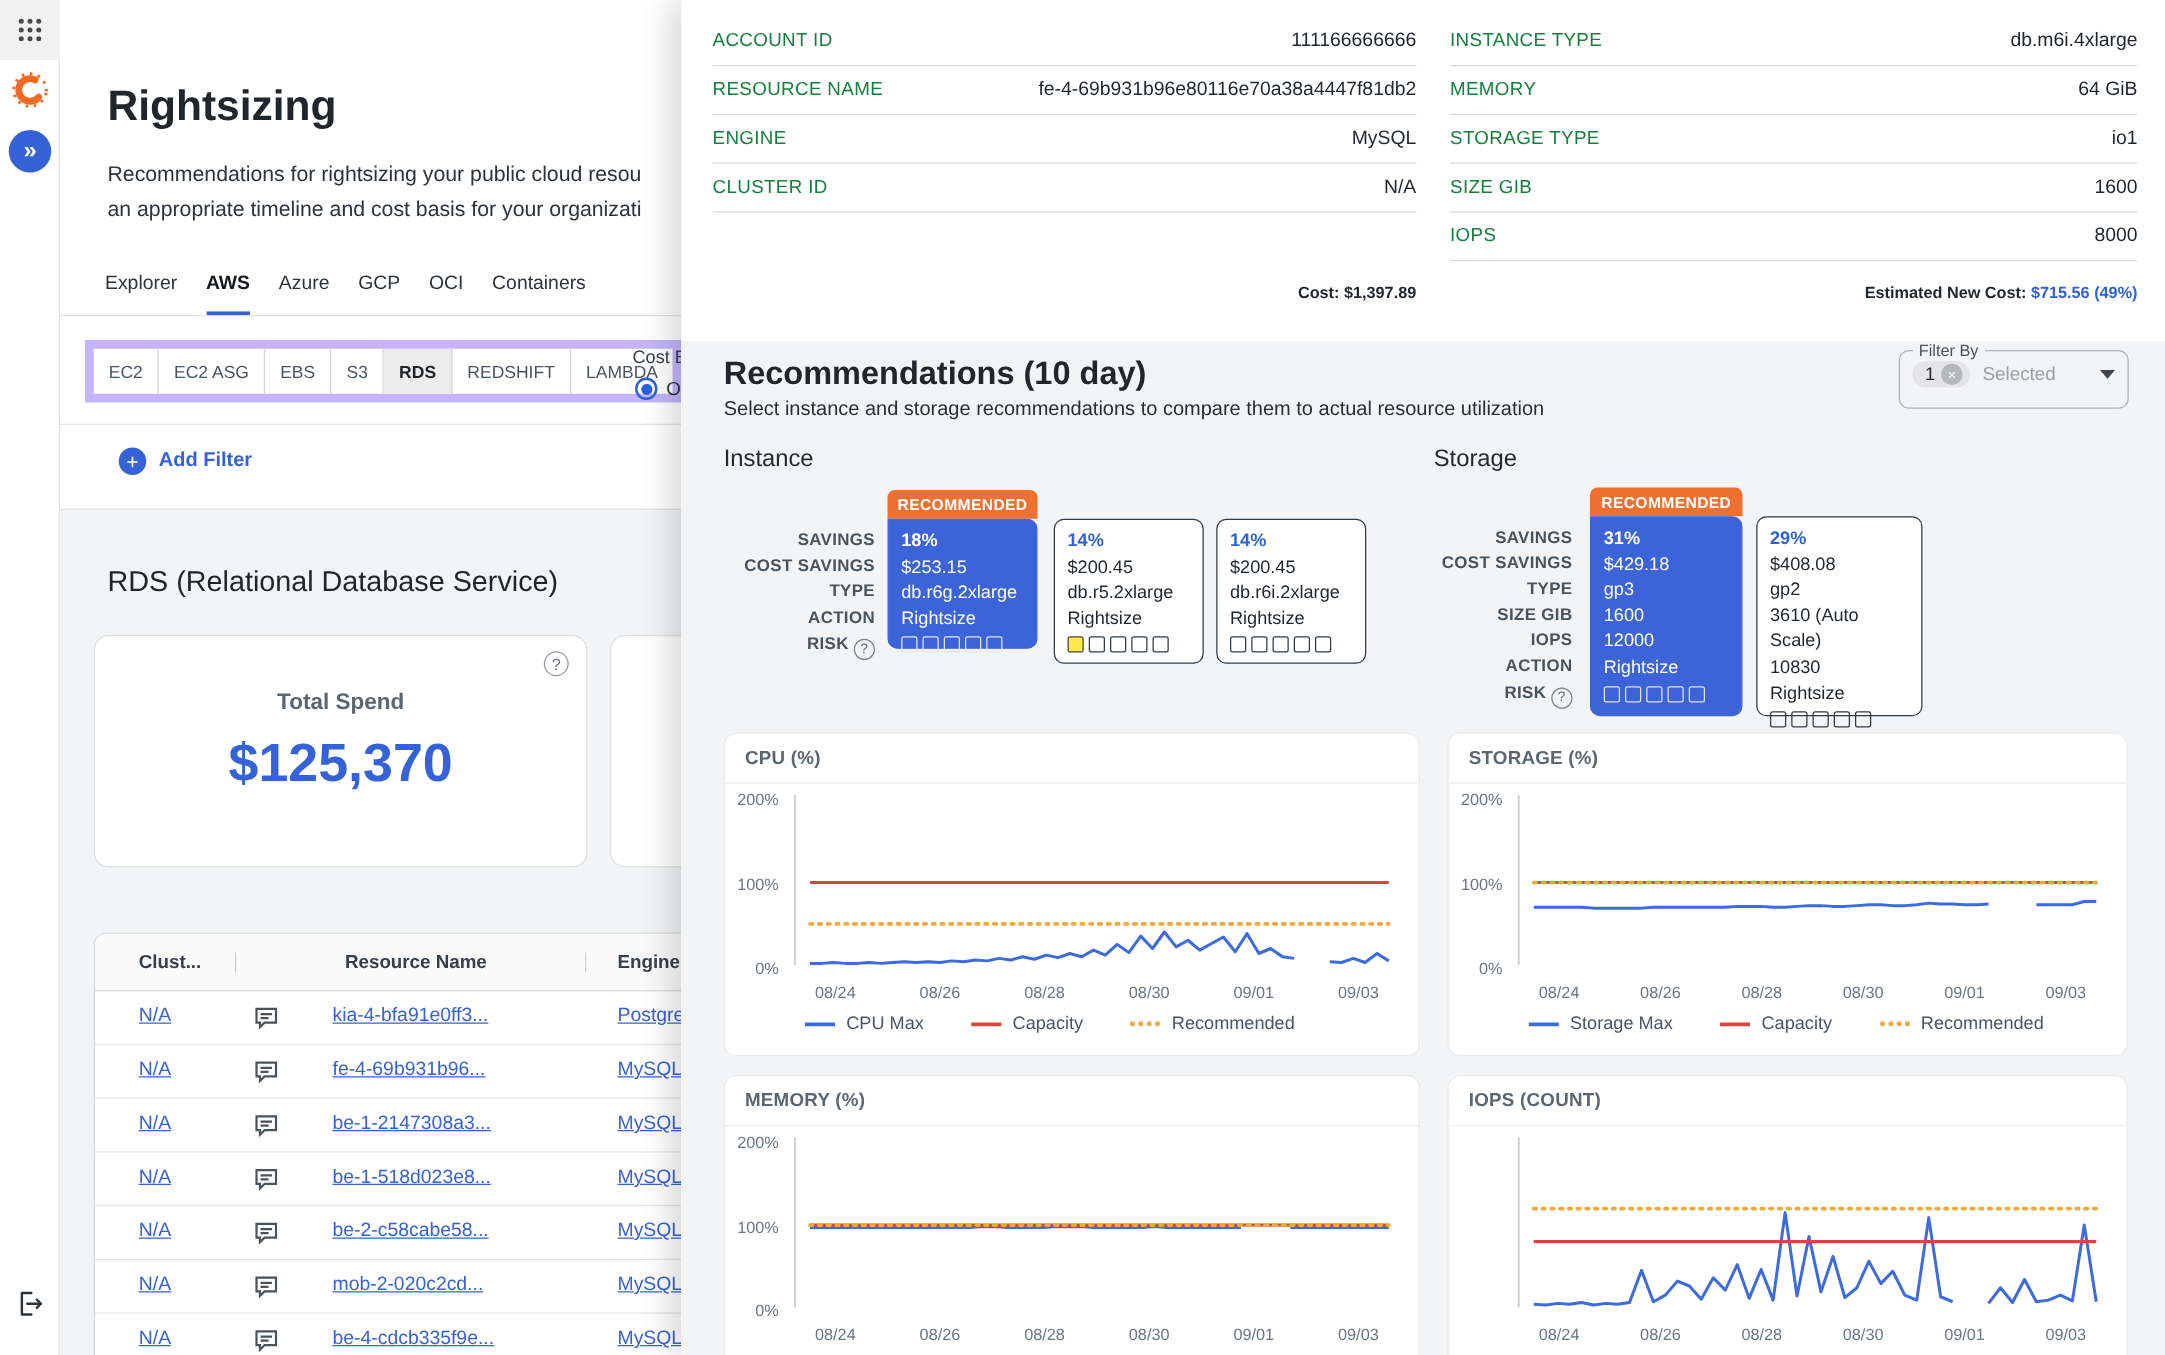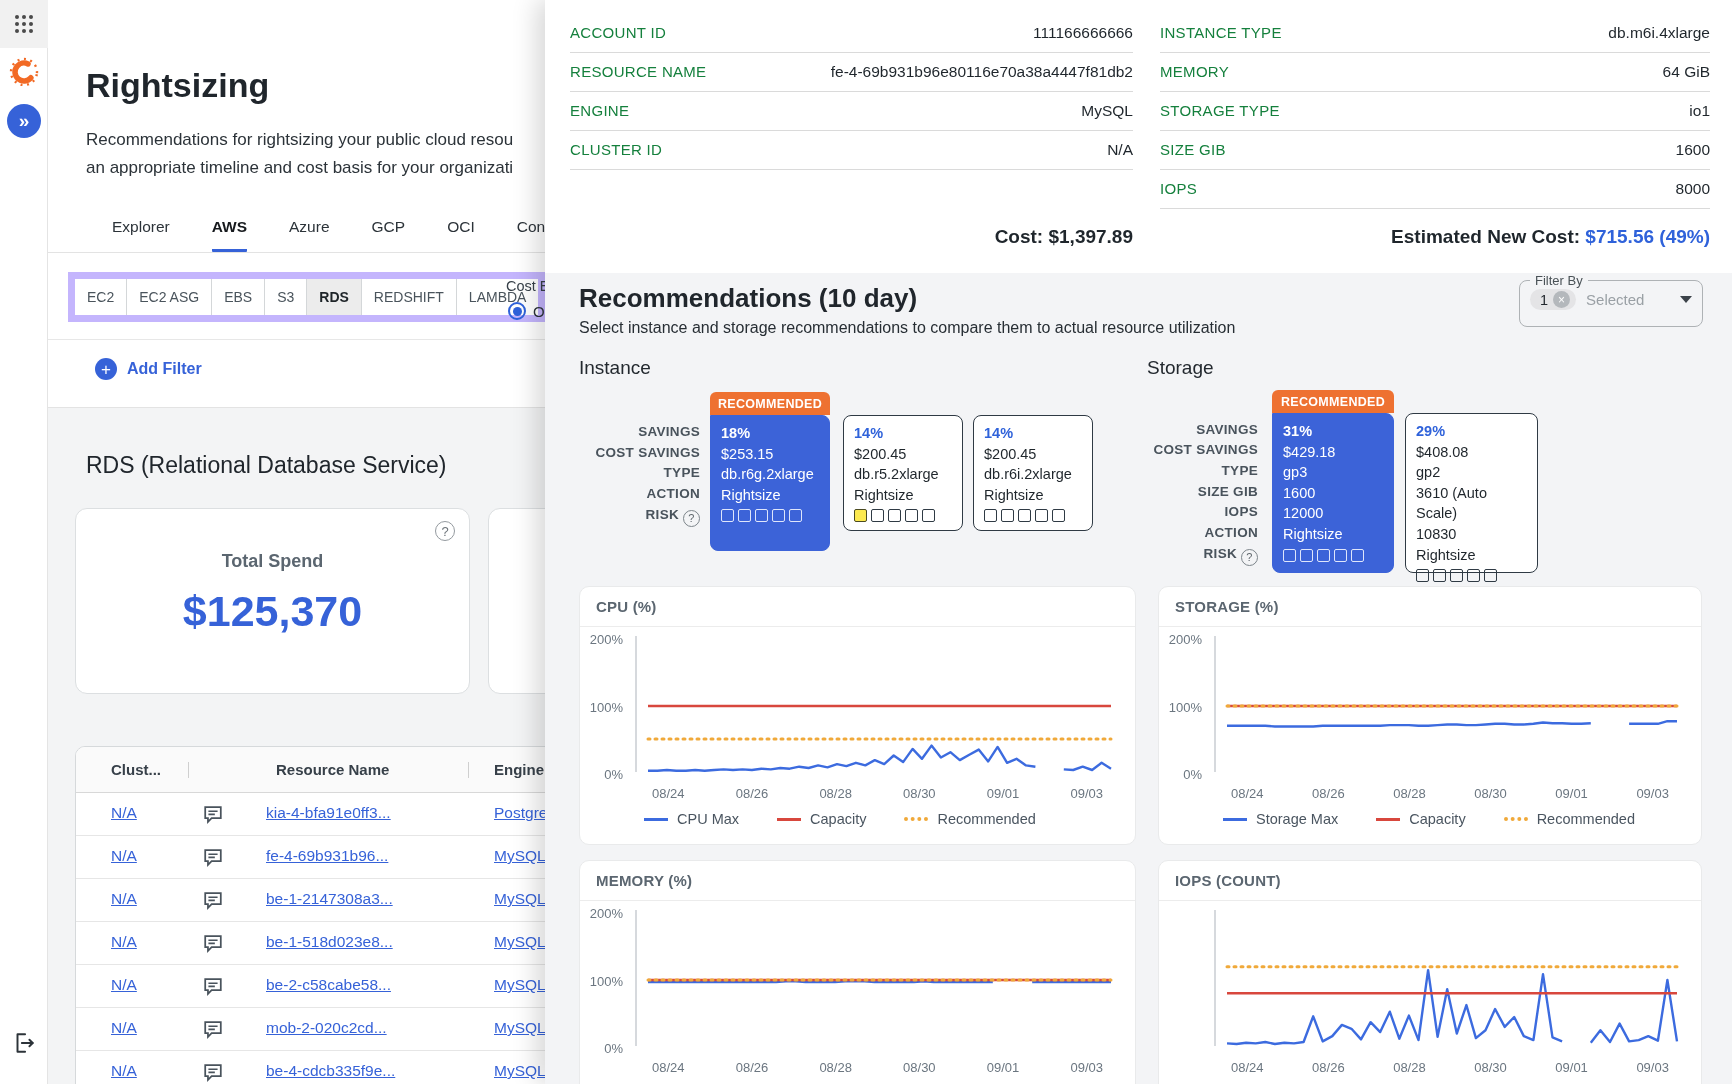--- a/index.html
+++ b/index.html
@@ -15,21 +15,21 @@
   .logo { position:absolute; left:9px; top:57px; width:30px; height:30px; }
   .expand-btn { position:absolute; left:7px; top:104px; width:34px; height:34px; border-radius:50%;
     background:#3662d8; color:#fff; display:flex; align-items:center; justify-content:center;
     font-size:19px; font-weight:bold; cursor:pointer; }
   .logout-btn { position:absolute; left:11px; top:1030px; width:26px; height:26px; cursor:pointer; }
 
   
   .page { position:absolute; left:48px; top:0; width:1684px; height:1084px; background:#fff; }
   .page-title { position:absolute; left:38px; top:66px; font-size:34px; font-weight:bold; color:#20262c; }
   .page-desc { position:absolute; left:38px; top:126px; font-size:17px; color:#2c3339; line-height:28px; white-space:nowrap; }
-  .tabs { position:absolute; left:64px; top:218px; display:flex; gap:42px; }
+  .tabs { position:absolute; left:36px; top:218px; display:flex; gap:23px; }
   .tab { font-size:15.5px; color:#2c3339; padding-bottom:13px; cursor:pointer; }
   .tab.active { font-weight:bold; color:#16191d; border-bottom:3px solid #3662d8; border-radius:1px; }
   .tabs-rule { position:absolute; left:0; top:252px; width:1000px; height:1px; background:#e3e3e3; }
   .svc-group { position:absolute; left:20px; top:272px; display:inline-flex; border:7px solid #c4b5fd;
     border-radius:0; background:#fff; height:50px; overflow:hidden; }
   .svc { padding:0 12px; display:flex; align-items:center; font-size:14px; color:#4a545c;
     border-right:1px solid #d4d7d9; cursor:pointer; white-space:nowrap; }
   .svc:last-child { border-right:none; }
   .svc.active { background:#ececec; color:#1e2428; font-weight:600; }
   .cost-basis-label { position:absolute; left:458px; top:278px; font-size:14.5px; color:#374049; }
@@ -75,21 +75,21 @@
   .cell-eng { position:absolute; left:418px; top:11px; }
 
   
   .panel { position:absolute; left:545px; top:0; width:1187px; height:1084px; background:#fff;
     box-shadow:-8px 0 24px rgba(0,0,0,.16); z-index:5; }
   .det-col1 { position:absolute; left:25px; top:14px; width:563px; }
   .det-col2 { position:absolute; left:615px; top:14px; width:550px; }
   .det-row { position:relative; height:39px; border-bottom:1px solid #dadada; }
   .det-label { position:absolute; left:0; top:10px; font-size:15px; color:#15803d; letter-spacing:.3px; }
   .det-value { position:absolute; right:0; top:10px; font-size:15.5px; color:#1f262c; }
-  .cost-line { position:absolute; top:226px; font-size:19px; font-weight:bold; color:#1f262c; }
+  .cost-line { position:absolute; top:226px; font-size:13px; font-weight:bold; color:#1f262c; }
   .cost-left { left:25px; width:563px; text-align:right; }
   .cost-right { left:615px; width:550px; text-align:right; }
   .cost-right .blue { color:#2f62da; }
 
   .recsec { position:absolute; left:0; top:273px; width:1187px; height:811px; background:#f3f4f6; }
   .rec-title { position:absolute; left:34px; top:10px; font-size:26px; font-weight:600; color:#20262c; }
   .rec-sub { position:absolute; left:34px; top:46px; font-size:16px; color:#272e34; }
   .filter-fs { position:absolute; left:974px; top:0; width:184px; height:54px; border:1.5px solid #aeb2b5;
     border-radius:8px; }
   .filter-fs legend { margin-left:10px; padding:0 5px; font-size:13px; color:#4a5257; }
@@ -365,21 +365,21 @@
       </fieldset>
 
       <div class="grp-heading" style="left:34px; top:84px">Instance</div>
       <div class="rec-label" style="left:0; top:149px; width:155px">SAVINGS</div>
       <div class="rec-label" style="left:0; top:170px; width:155px">COST SAVINGS</div>
       <div class="rec-label" style="left:0; top:190px; width:155px">TYPE</div>
       <div class="rec-label" style="left:0; top:211px; width:155px">ACTION</div>
       <div class="rec-label" style="left:0; top:232px; width:155px"><span>RISK</span><span class="q">?</span></div>
 
       <div class="badge" style="left:165px; top:119px; width:120px">RECOMMENDED</div>
-      <div class="rcard sel" style="left:165px; top:142px; width:120px; height:136px">
+      <div class="rcard sel" style="left:165px; top:142px; width:120px; height:104px">
         <div class="sv">18%</div>
         <div>$253.15</div>
         <div>db.r6g.2xlarge</div>
         <div>Rightsize</div>
         <div class="risk">
             <span class="sq"></span>
             <span class="sq"></span>
             <span class="sq"></span>
             <span class="sq"></span>
             <span class="sq"></span>

